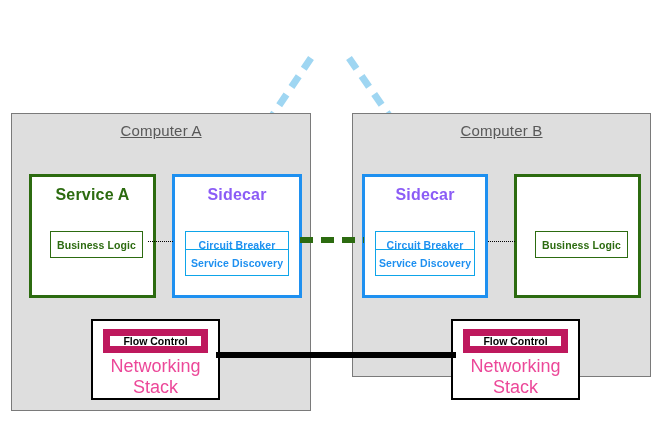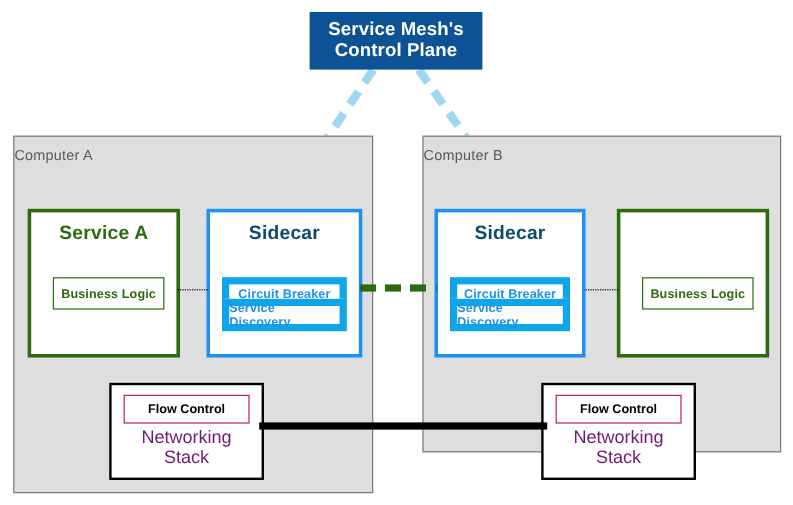--- a/index.html
+++ b/index.html
@@ -45,23 +45,25 @@
     border: 1px solid #7A7A7A;
     box-sizing: border-box;
   }
   #computer-a { left: 11px;  top: 113px; width: 300px; height: 298px; }
   #computer-b { left: 352px; top: 113px; width: 299px; height: 264px; }
   .computer-title {
     position: absolute;
     top: 8px;
     left: 0;
     right: 0;
-    font-size: 12px;
+    text-align: center;
+    font-size: 15px;
     color: #585858;
     letter-spacing: .2px;
+    text-decoration: underline;
   }
 
   
   .panel {
     position: absolute;
     background: #ffffff;
     box-sizing: border-box;
   }
   .panel-title {
     position: absolute;
@@ -69,42 +71,42 @@
     left: 0;
     right: 0;
     text-align: center;
     font-size: 16px;
     font-weight: bold;
     letter-spacing: .2px;
   }
   .panel.service { border: 3px solid #2C6B10; }
   .panel.service .panel-title { color: #2C6B10; }
   .panel.sidecar { border: 3px solid #1E90F0; }
-  .panel.sidecar .panel-title { color: #0c4a6e; }
+  .panel.sidecar .panel-title { color: #8b5cf6; }
 
   
   .subbox {
     position: absolute;
     left: 10px;
     right: 10px;
     height: 27px;
     background: #ffffff;
     box-sizing: border-box;
     display: flex;
     align-items: center;
     justify-content: center;
     font-size: 10.5px;
     font-weight: bold;
     letter-spacing: .1px;
   }
   .panel.service .subbox { border: 1px solid #2C6B10; color: #2C6B10; margin-left: 8px; }
-  .panel.sidecar .subbox { border: 6px solid #0ea5e9; color: #1E90F0; }
-
-  
-  #service-a       { left: 23px;  top: 174px; width: 127px; height: 124px; }
+  .panel.sidecar .subbox { border: 1px solid #0ea5e9; color: #1E90F0; }
+
+  
+  #service-a       { left: 29px;  top: 174px; width: 127px; height: 124px; }
   #sidecar-a       { left: 172px; top: 174px; width: 130px; height: 124px; }
   #sidecar-b       { left: 362px; top: 174px; width: 126px; height: 124px; }
   #service-b       { left: 514px; top: 174px; width: 127px; height: 124px; }
 
   .sub-1 { top: 54px; }
   .sub-2 { top: 72px; }
 
   
   .netstack {
     position: absolute;
@@ -113,37 +115,37 @@
     box-sizing: border-box;
   }
   #netstack-a { left: 91px;  top: 319px; width: 129px; height: 81px; }
   #netstack-b { left: 451px; top: 319px; width: 129px; height: 81px; }
   .netstack .flow-control {
     position: absolute;
     left: 10px;
     right: 10px;
     top: 8px;
     height: 24px;
-    border: 1px solid #be185d;
+    border: 7px solid #be185d;
     box-sizing: border-box;
     display: flex;
     align-items: center;
     justify-content: center;
     font-size: 10.5px;
     font-weight: bold;
     color: #000000;
   }
   .netstack .ns-label {
     position: absolute;
     left: 0;
     right: 0;
     top: 35px;
     text-align: center;
-    font-size: 15px;
-    color: #701a75;
+    font-size: 18px;
+    color: #ec4899;
     line-height: 1.15;
   }
   .netstack .ns-label span { display: block; }
 
   
   .conn { position: absolute; }
 
   
   .dotted-h {
     height: 0;
@@ -185,24 +187,20 @@
 </head>
 <body>
 
 <div id="canvas">
 
   <svg id="cp-lines" viewBox="0 0 661 421" xmlns="http://www.w3.org/2000/svg">
     <line x1="311" y1="58" x2="231" y2="177" stroke="#9FD6F2" stroke-width="7" stroke-dasharray="13 9" stroke-linecap="butt"></line>
     <line x1="349" y1="58" x2="432" y2="177" stroke="#9FD6F2" stroke-width="7" stroke-dasharray="13 9" stroke-linecap="butt"></line>
   </svg>
 
-  <div class="control-plane">
-    <span>Service Mesh's</span>
-    <span>Control Plane</span>
-  </div>
 
   <div class="computer" id="computer-a">
     <div class="computer-title">Computer A</div>
   </div>
 
   <div class="panel service" id="service-a">
     <div class="panel-title">Service A</div>
     <div class="subbox sub-1">Business Logic</div>
   </div>
 

